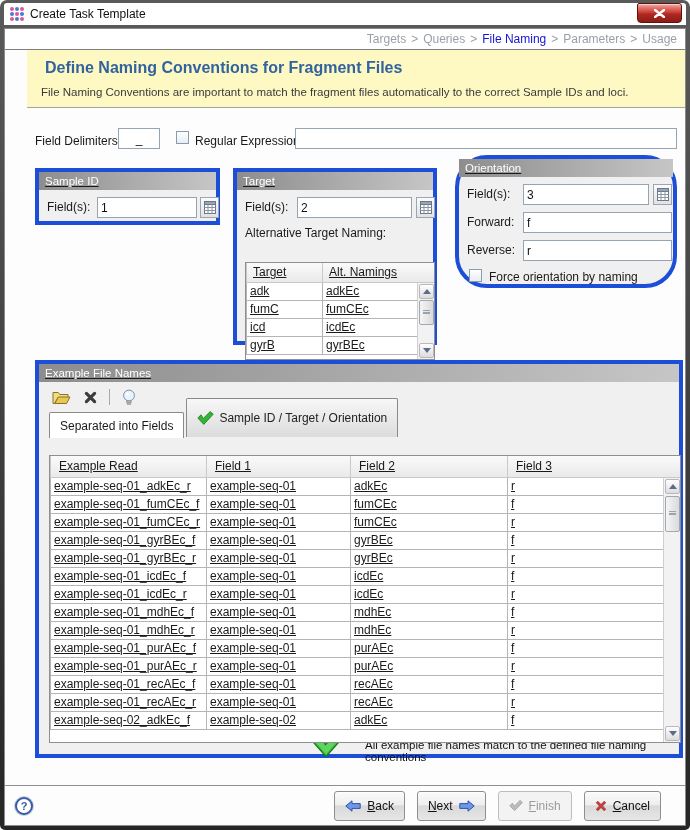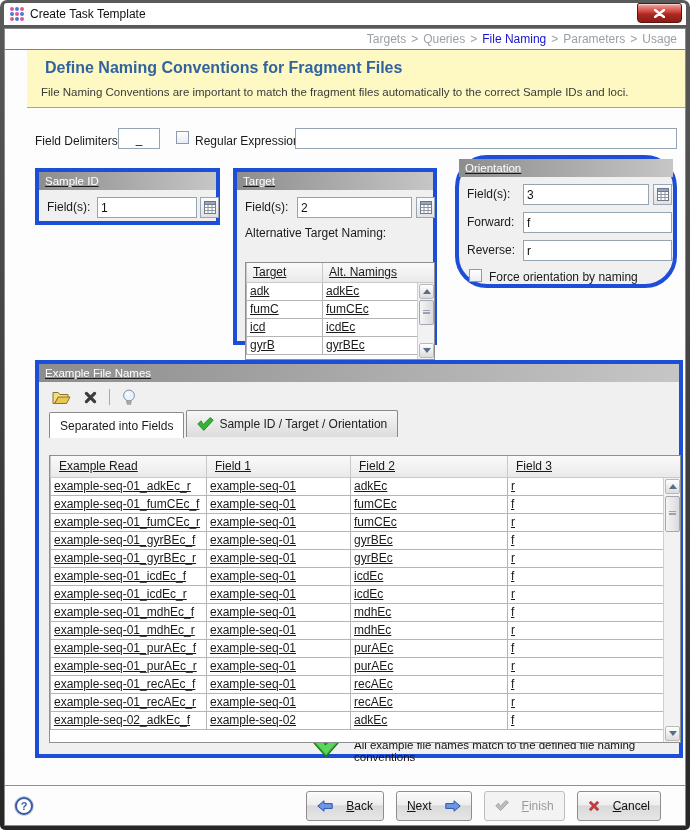--- a/index.html
+++ b/index.html
@@ -82,32 +82,32 @@
   
   .toolbar { position:absolute; left:12px; top:23px; display:flex; align-items:center; gap:9px; height:20px; }
   .tb-btn { width:20px; height:18px; display:flex; align-items:center; justify-content:center; }
   .tb-sep { width:1px; height:16px; background:#a8a8a8; }
 
   
   .tab-bar { position:absolute; left:10px; top:48px; height:25px; display:flex; align-items:flex-end; z-index:3; }
   .tab { display:flex; align-items:center; gap:5px; padding:0 10px; font-size:12px;
          border:1px solid #8a8a8a; border-bottom:none; border-radius:2px 2px 0 0; }
   .tab.active { height:26px; background:#fff; position:relative; margin-bottom:-1px; z-index:4; }
-  .tab.inactive { height:27px; background:linear-gradient(#f7f7f7,#dcdcdc); margin-left:2px; color:#222; }
+  .tab.inactive { height:39px; background:linear-gradient(#f7f7f7,#dcdcdc); margin-left:2px; color:#222; }
 
   
   .footer { height:40px; border-top:1px solid #909090; background:#fdfdfd; display:flex;
             align-items:center; padding:0 24px 0 10px; }
   .help-ic { width:18px; height:18px; border-radius:50%; border:2px solid #3a5ea0; color:#3a5ea0;
              background:#fff; box-shadow:0 0 0 1px #c3cfe4; font-size:11px; font-weight:bold;
              display:flex; align-items:center; justify-content:center; }
   .spacer { flex:1; }
   .btn { height:30px; border:1px solid #8e8e8e; border-radius:3px; padding:0 10px;
          background:linear-gradient(#fbfbfb,#eeeeee 45%,#d9d9d9 50%,#e6e6e6);
-         display:inline-flex; align-items:center; gap:13px; font-size:12px; color:#111;
+         display:inline-flex; align-items:center; gap:6px; font-size:12px; color:#111;
          margin-left:12px; box-shadow:inset 0 1px 0 #fff; }
   .btn.disabled { color:#9a9a9a; background:#f3f3f3; border-color:#bdbdbd; box-shadow:none; }
   .u { text-decoration:underline; }
 
   .status-text { font-size:11.5px; color:#111; }
 </style>
 </head>
 <body>
 
 <div class="window">
@@ -399,21 +399,21 @@
             <div class="sbtn" style="bottom:1px;">
                 <div class="tri-dn"></div>
               </div>
           </div>
         </div>
 
         <svg class="abs" style="left:273px; top:364px;" width="36" height="30" viewBox="0 0 36 30">
           <path d="M2 15 L9 8 L13.5 16.5 L29 1.5 L34 6 L14 28.5 Z" fill="#3ec43e" stroke="#157a15" stroke-width="1.2"></path>
           <path d="M4.5 15 L9 10.5 L13 18 L28.8 3.5 L31.5 6 L14 26 Z" fill="#7fe47f" opacity="0.5"></path>
         </svg>
-        <span class="abs status-text" style="left:315px; top:375px;">All example file names match to the defined file naming conventions</span>
+        <span class="abs status-text" style="left:326px; top:375px;">All example file names match to the defined file naming conventions</span>
       </div>
 
     </div>
 
     <div class="footer">
       <div class="help-ic">
           <span>?</span>
         </div>
       <div class="spacer"></div>
       <button class="btn">

